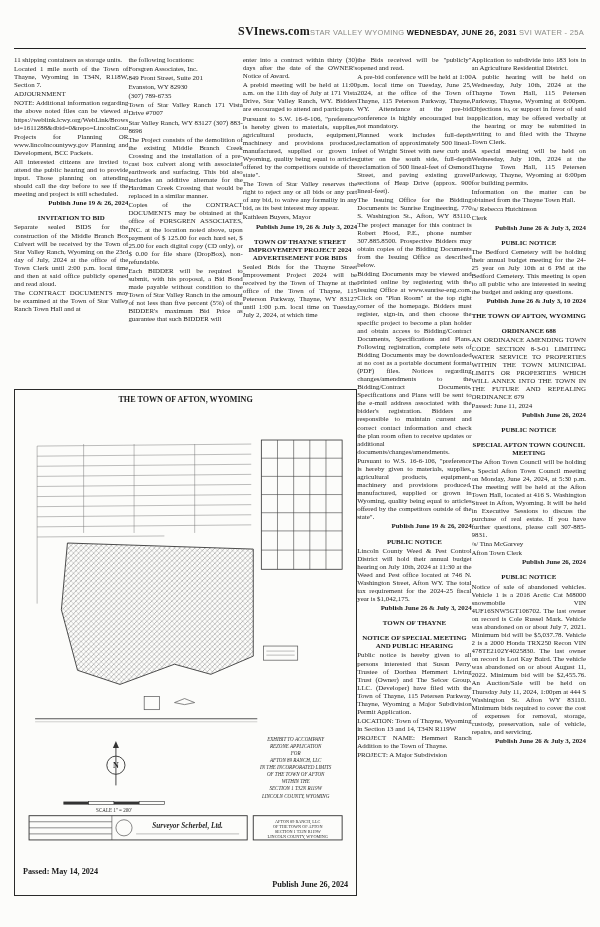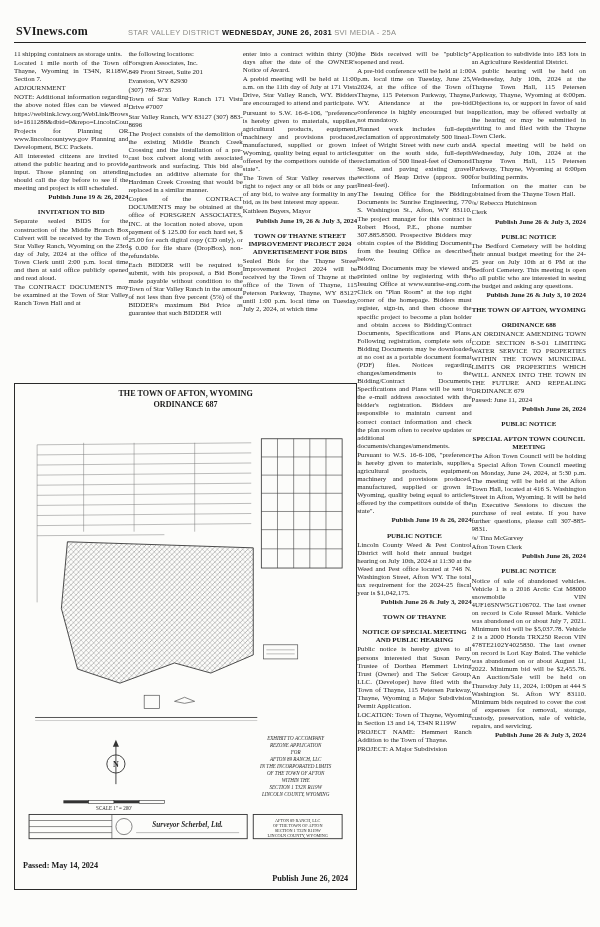--- a/index.html
+++ b/index.html
@@ -1,19 +1,19 @@
 <!DOCTYPE html>
 <html><head>
 <meta charset="utf-8">
 <style>
   html,body{margin:0;padding:0;background:#dcdcd8;}
   .page{width:600px;height:927px;margin:0 auto;background:#fcfcfa;box-sizing:border-box;
         padding:24px 14px 10px;font-family:"Liberation Serif",serif;color:#1b1b1b;position:relative;overflow:hidden;}
-  .masthead{display:flex;justify-content:flex-start;align-items:baseline;
-            border-bottom:1.3px solid #222;padding:0 2px 3px;gap:40px;}
+  .masthead{display:flex;justify-content:flex-end;align-items:baseline;
+            border-bottom:1.3px solid #222;padding:0 2px 9px;}
   .site{font-size:12px;font-weight:bold;letter-spacing:.2px;}
   .dateline{font-family:"Liberation Sans",sans-serif;font-size:7.5px;color:#8a8a86;letter-spacing:.3px;}
   .dateline .dk{color:#111;font-weight:bold;}
   .content{display:grid;grid-template-columns:repeat(5,1fr);grid-template-rows:328px 512px;
            column-gap:0;margin-top:7px;}
   .col{font-size:6.9px;line-height:1.17;overflow:hidden;text-align:justify;}
   .col p{margin:0 0 1px;}
   .col p.b{text-align:justify;}
   .col p.h{font-weight:bold;text-align:center;margin-top:7px;margin-bottom:1px;text-align:center;}
   .col p.pub{font-weight:bold;text-align:right;margin-bottom:6px;}
@@ -34,21 +34,21 @@
   .thin{stroke:#444;stroke-width:.6;fill:none;}
   .tinytxt{font-family:"Liberation Serif",serif;fill:#2a2a2a;}
 </style>
 </head>
 <body>
 
 <div class="page">
 
   <div class="masthead">
     <span class="site">SVInews.com</span>
-    <span class="dateline"><span>STAR VALLEY DISTRICT </span><span class="dk">WEDNESDAY, JUNE 26, 2031</span><span> SVI MEDIA - 25A</span></span>
+    <span class="dateline"><span>STAR VALLEY WYOMING </span><span class="dk">WEDNESDAY, JUNE 26, 2031</span><span> SVI WATER - 25A</span></span>
   </div>
 
   <div class="content">
     <div class="col c1">
         <p class="b">11 shipping containers as storage units.</p>
         <p class="b">Located 1 mile north of the Town of Thayne, Wyoming in T34N, R118W, Section 7.</p>
         <p class="b">ADJOURNMENT</p>
         <p class="b">NOTE: Additional information regarding the above noted files can be viewed at https://weblink.lcwy.org/WebLink/Browse.aspx?id=1611288&amp;dbid=0&amp;repo=LincolnCounty</p>
         <p class="b">Projects for Planning OR www.lincolncountywy.gov Planning and Development, BCC Packets.</p>
         <p class="b">All interested citizens are invited to attend the public hearing and to provide input. Those planning on attending should call the day before to see if the meeting and project is still scheduled.</p>
@@ -120,21 +120,20 @@
         <p class="b">Afton Town Clerk</p>
         <p class="pub">Publish June 26, 2024</p>
         <p class="h">PUBLIC NOTICE</p>
         <p class="b">Notice of sale of abandoned vehicles. Vehicle 1 is a 2016 Arctic Cat M8000 snowmobile VIN 4UF16SNW5GT106702. The last owner on record is Cole Russel Mark. Vehicle was abandoned on or about July 7, 2021. Minimum bid will be $5,037.78. Vehicle 2 is a 2000 Honda TRX250 Recon VIN 478TE2102Y4025830. The last owner on record is Lori Kay Baird. The vehicle was abandoned on or about August 11, 2022. Minimum bid will be $2,455.76. An Auction/Sale will be held on Thursday July 11, 2024, 1:00pm at 444 S Washington St. Afton WY 83110. Minimum bids required to cover the cost of expenses for removal, storage, custody, preservation, sale of vehicle, repairs, and servicing.</p>
         <p class="pub">Publish June 26 &amp; July 3, 2024</p>
       </div>
 
     <div class="obox">
       <div class="obox-title">
         <div>THE TOWN OF AFTON, WYOMING</div>
-        <div>ORDINANCE 687</div>
       </div>
 
       <div class="obox-map">
         <svg viewBox="0 0 322 405" preserveAspectRatio="xMidYMid meet">
           <defs>
             <pattern id="hatch" width="5" height="5" patternUnits="userSpaceOnUse">
               <path d="M0,5 L5,0 M-1,1 L1,-1 M4,6 L6,4" stroke="#7a7a7a" stroke-width="0.5"></path>
               <path d="M0,0 L5,5 M-1,4 L1,6 M4,-1 L6,1" stroke="#a0a0a0" stroke-width="0.4"></path>
             </pattern>
           </defs>

